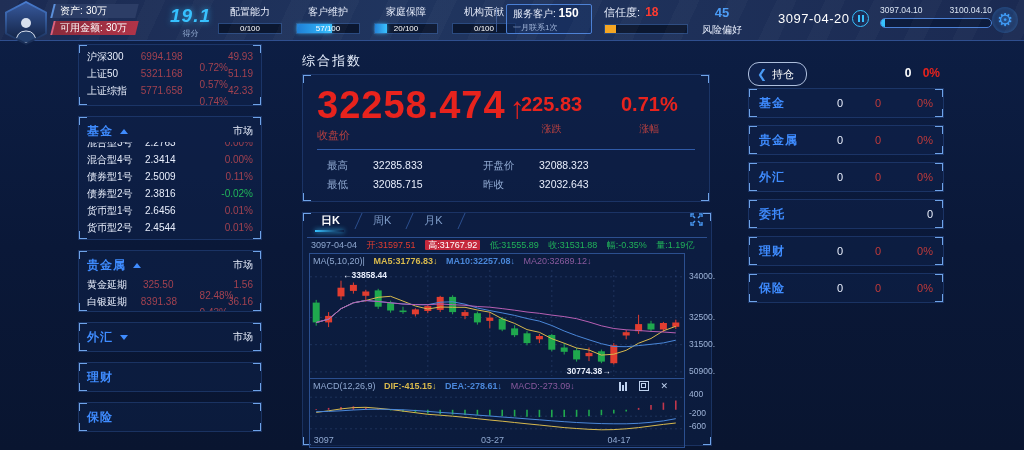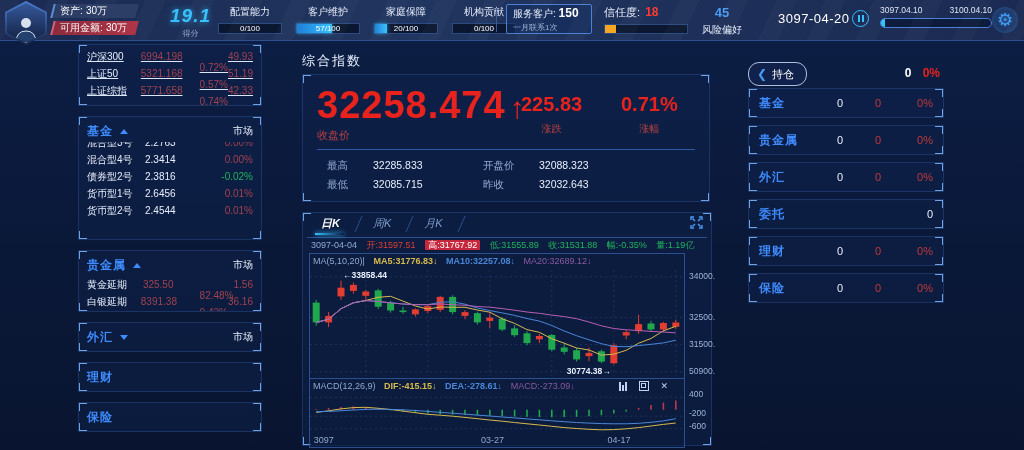--- a/index.html
+++ b/index.html
@@ -101,21 +101,21 @@
   .close-cap{color:#b84040;font-size:11px;margin-top:0px;}
   .chg-block{position:absolute;top:18px;text-align:center;}
   .chg-val{color:#e8231d;font-size:20px;font-weight:bold;}
   .chg-cap{color:#b84040;font-size:10px;margin-top:6px;}
   .sum-divider{position:absolute;left:14px;right:14px;top:74px;height:1px;background:#2f5aa8;}
   .sum-grid{position:absolute;left:24px;right:14px;top:84px;display:grid;grid-template-columns:46px 110px 56px 1fr;row-gap:5px;font-size:10.5px;}
   .sum-grid .lb{color:#8fa8d0;}
   .sum-grid .vv{color:#e8eefc;}
   
   .chart-panel{position:absolute;left:302px;top:212px;width:410px;height:234px;padding:0 4px;}
-  .tabbar{display:flex;align-items:center;height:24px;border-bottom:1px solid #2c4f8f;position:relative;font-style:italic;}
+  .tabbar{display:flex;align-items:flex-start;height:24px;border-bottom:1px solid #2c4f8f;position:relative;}
   .tab{padding:0 18px 4px 14px;font-size:11px;color:#7f9cc8;position:relative;cursor:pointer;}
   .tab.active{color:#fff;font-weight:bold;}
   .tab.active::after{content:"";position:absolute;left:8px;right:14px;bottom:0;height:2px;
     background:linear-gradient(90deg,#35c1ff,rgba(53,193,255,0));box-shadow:0 0 5px #35c1ff;}
   .tab-sep{width:1px;height:16px;background:#2c4f8f;transform:skewX(-24deg);margin-bottom:2px;}
   .expand-icon{margin-left:auto;margin-bottom:3px;margin-right:4px;}
   .info-line{height:15px;line-height:15px;font-size:9px;white-space:nowrap;overflow:hidden;padding-left:4px;}
   .info-line span{margin-right:7px;}
   .t-gray{color:#8fa8d0;}
   .t-red{color:#e23d30;}
@@ -245,21 +245,21 @@
       <span>3097.04.10</span>
       <span>3100.04.10</span>
     </div>
     <div class="tl-track">
       <div class="tl-fill" style="width: 4%;"></div>
     </div>
   </div>
   <div class="gear">⚙</div>
 </header>
 
-<section class="sidebar-panel corners" style="top:44px;height:62px;text-decoration:underline;">
+<section class="sidebar-panel corners" style="top:44px;height:62px;">
   <div class="srow">
     <span class="nm">沪深300</span>
     <span class="val dimred">6994.198</span>
     <span class="pct dimred">0.72%</span>
     <span class="ext dimred">49.93</span>
   </div>
   <div class="srow">
     <span class="nm">上证50</span>
     <span class="val dimred">5321.168</span>
     <span class="pct dimred">0.57%</span>
@@ -282,20 +282,25 @@
   <div class="rows-clip" style="height:94px;">
     <div class="srow" style="margin-top:-8px;">
       <span class="nm">混合型3号</span>
       <span class="val white" style="width:60px">2.2763</span>
       <span class="ext redpct">0.00%</span>
     </div>
     <div class="srow">
       <span class="nm">混合型4号</span>
       <span class="val white" style="width:60px">2.3414</span>
       <span class="ext redpct">0.00%</span>
+    </div>
+    <div class="srow">
+      <span class="nm">债券型1号</span>
+      <span class="val white" style="width:60px">2.5009</span>
+      <span class="ext redpct">0.11%</span>
     </div>
     <div class="srow">
       <span class="nm">债券型2号</span>
       <span class="val white" style="width:60px">2.3816</span>
       <span class="ext green">-0.02%</span>
     </div>
     <div class="srow">
       <span class="nm">货币型1号</span>
       <span class="val white" style="width:60px">2.6456</span>
       <span class="ext redpct">0.01%</span>

